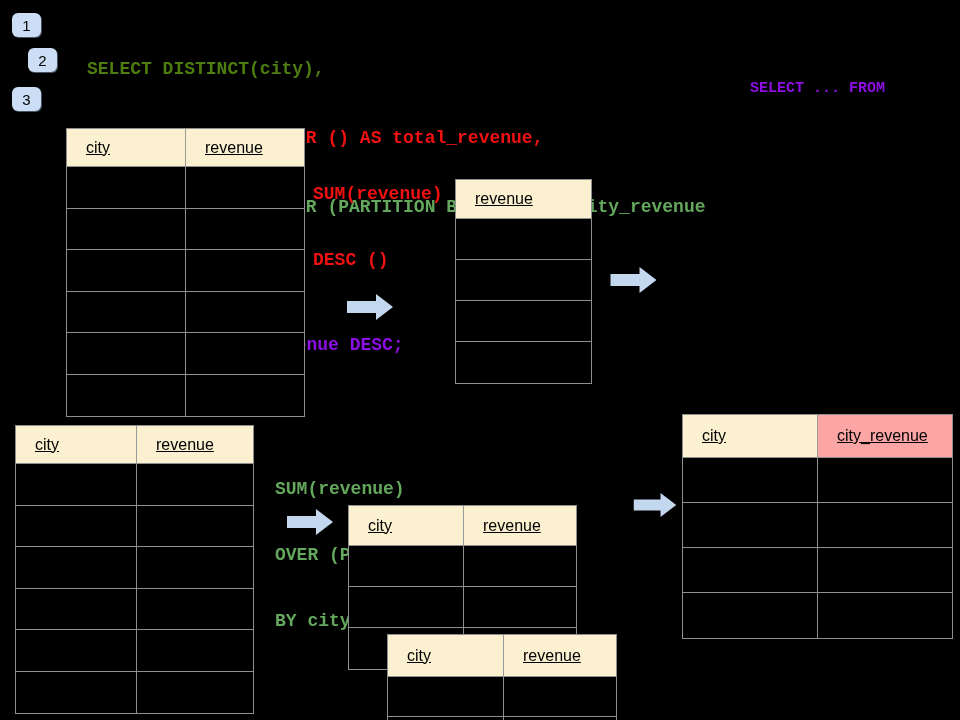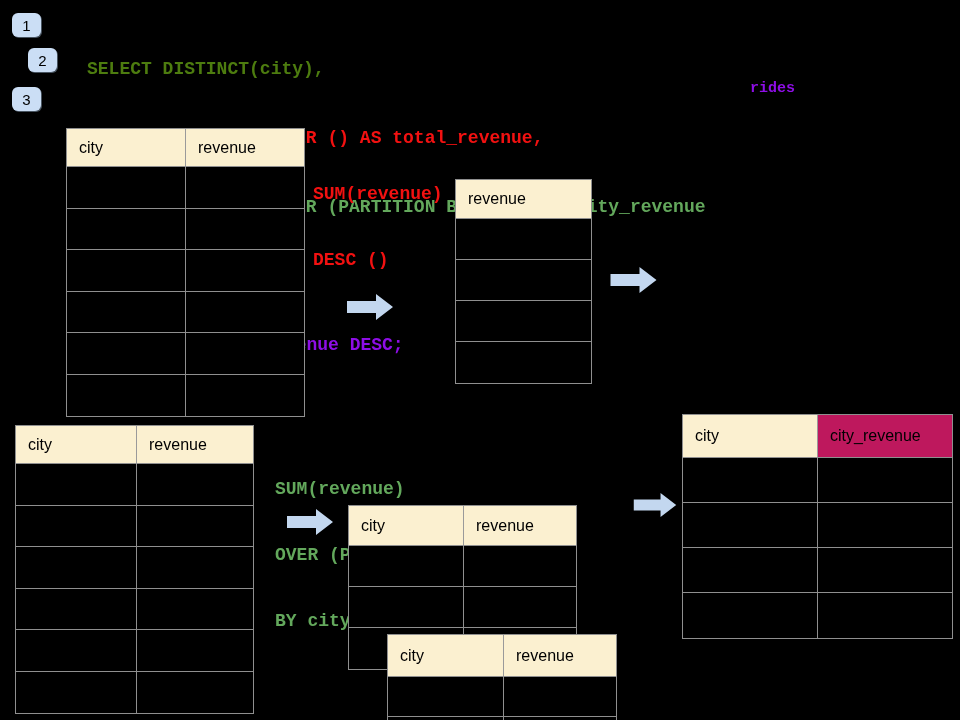--- a/index.html
+++ b/index.html
@@ -23,22 +23,22 @@
     font-size:15px;color:#000;box-shadow:1px 1px 0 rgba(120,140,160,.6);
   }
   #badge-1{left:12px;top:13px;}
   #badge-2{left:28px;top:48px;}
   #badge-3{left:12px;top:87px;}
   
   .tbl{position:absolute;background:#000;border:1px solid #8f8f8f;box-sizing:border-box;}
   .hrow{display:flex;}
   .hcell{
     box-sizing:border-box;display:flex;align-items:center;
-    padding-left:12px;font-size:16px;color:#000;
-    border-right:1px solid #9a9a9a;border-bottom:1px solid #8f8f8f;
+    padding-left:19px;font-size:16px;color:#000;
+    border-right:1px solid #9a9a9a;border-bottom:1px solid #8f8f8f;text-decoration:underline;
   }
   .hcell:last-child{border-right:none;}
   .trow{display:flex;}
   .tcell{box-sizing:border-box;border-right:1px solid #8f8f8f;border-bottom:1px solid #8f8f8f;background:#000;}
   .tcell:last-child{border-right:none;}
   .trow:last-child .tcell{border-bottom:none;}
   
   #tbl-source-top{left:66px;top:128px;width:239px;}
   #tbl-source-top .hrow{height:38px;}
   #tbl-source-top .trow{height:41.5px;}
@@ -92,21 +92,21 @@
 
   <div id="sql-code" class="mono">
     <span class="sql-line" style="color: #4d7c0f;">SELECT DISTINCT(city),</span>
     <span class="sql-line ind-1" style="color: rgb(242, 17, 17);">SUM(revenue) OVER () AS total_revenue,</span>
     <span class="sql-line ind-1" style="color: rgb(99, 168, 92);">SUM(revenue) OVER (PARTITION BY city) as city_revenue</span>
     <span class="sql-line ind-2" style="color: rgb(142, 14, 230);">FROM rides</span>
     <span class="sql-line ind-2" style="color: rgb(142, 14, 230);">ORDER by city_revenue DESC;</span>
   </div>
 
   <div id="from-note" class="mono" style="color: rgb(142, 14, 230);">
-    <span class="sql-line">rides</span>
+    <span class="sql-line">SELECT ... FROM</span>
   </div>
 
   <div id="total-note" class="mono" style="color: rgb(242, 17, 17);">
     <span class="sql-line">SUM(revenue)</span>
     <span class="sql-line">DESC ()</span>
   </div>
 
   <div id="partition-note" class="mono" style="color: rgb(99, 168, 92);">
     <span class="sql-line">SUM(revenue)</span>
     <span class="sql-line">OVER (PARTITION</span>
@@ -233,21 +233,21 @@
         <div class="trow">
           <div class="tcell c0"></div>
           <div class="tcell c1"></div>
         </div>
       </div>
   </div>
 
   <div class="tbl" id="tbl-final-result">
     <div class="hrow">
       <div class="hcell c0" style="background-color: rgb(251, 240, 208);">city</div>
-      <div class="hcell c1" style="background-color: #be185d;">city_revenue</div>
+      <div class="hcell c1" style="background-color: #fca5a5;">city_revenue</div>
     </div>
     <div>
         <div class="trow">
           <div class="tcell c0"></div>
           <div class="tcell c1"></div>
         </div>
         <div class="trow">
           <div class="tcell c0"></div>
           <div class="tcell c1"></div>
         </div>

